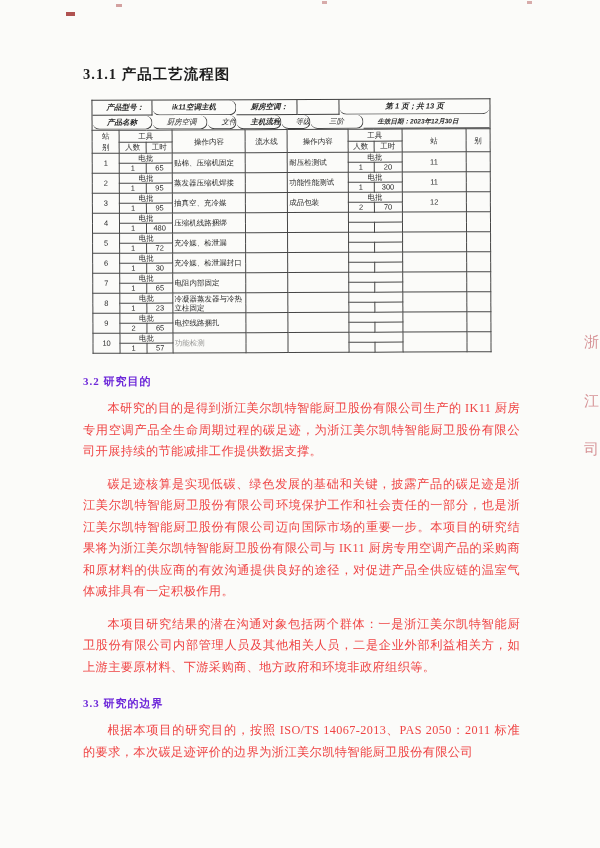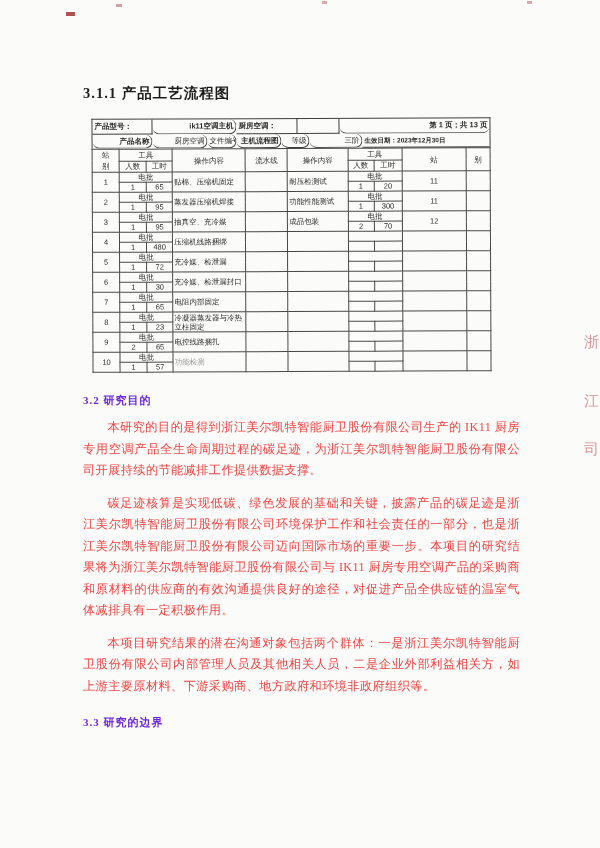--- a/index.html
+++ b/index.html
@@ -1,42 +1,42 @@
 <!DOCTYPE html>
 <html><head>
 <meta charset="utf-8">
 <style>
   html,body{margin:0;padding:0;}
   body{width:600px;height:848px;overflow:hidden;background:#e9e9e7;}
   .page{position:relative;width:600px;height:848px;background:#fbfbf9;overflow:hidden;
         font-family:"Liberation Serif","DejaVu Serif",serif;color:#262626;}
-  .content{position:absolute;left:83px;top:84px;width:437px;}
+  .content{position:absolute;left:83px;top:65px;width:437px;}
 
   
   h1.sec{font-size:14.5px;font-weight:bold;margin:0 0 15px 0;letter-spacing:1px;color:#1d1d1d;}
   h2.sec{font-size:11px;font-weight:bold;margin:0 0 9px 0;letter-spacing:1px;color:#6d28d9;}
   h2.s33{margin-top:18px;}
 
   
   p.para{font-size:12.2px;line-height:21.5px;margin:0 0 11px 0;text-indent:2em;
          text-align:justify;letter-spacing:.4px;color:#ef4444;}
 
   
   .flowtable{width:399px;margin:0 0 21px 9px;transform:rotate(-0.25deg);
              font-family:"Liberation Sans","DejaVu Sans",sans-serif;}
   .meta{border:1px solid #3e3e3e;border-bottom:none;}
   .meta-row{display:flex;}
   .meta-row.r1{height:15px;}
   .meta-row.r2{height:14px;}
   .mc{box-sizing:border-box;border-right:1px solid #3e3e3e;border-bottom:1px solid #3e3e3e;
-      font-size:7.5px;line-height:13px;padding:0 2px;white-space:nowrap;overflow:hidden;
-      color:#2a2a2a;}
+      font-size:7.5px;line-height:13px;padding:0 14px;white-space:nowrap;overflow:hidden;
+      color:#2a2a2a;font-style:italic;}
   .mc:last-child{border-right:none;}
   .mc.b{font-weight:bold;}
-  .mc.ctr{text-align:right;border-radius:7px;}
+  .mc.ctr{text-align:center;border-radius:7px;}
   .w60{width:60px;}.w84{width:84px;}.w61{width:61px;}.w42{width:42px;}.w150{flex:1;}
   .w55{width:55px;}.w29{width:29px;}.w45{width:45px;}.w28{width:28px;}.w30{width:53px;}
   .mc.small{font-size:6.5px;font-weight:bold;}
 
   table.main{border-collapse:collapse;table-layout:fixed;width:399px;
              font-size:7.5px;color:#2a2a2a;}
   table.main th,table.main td{border:1px solid #474747;padding:0 1px;height:10px;
              line-height:1.2;overflow:hidden;font-weight:normal;box-sizing:border-box;}
   table.main th{text-align:center;}
   td.c{text-align:center;}
@@ -289,19 +289,20 @@
           </tbody>
       </table>
     </div>
 
     <h2 class="sec">3.2 研究目的</h2>
     <p class="para">本研究的目的是得到浙江美尔凯特智能厨卫股份有限公司生产的 IK11 厨房专用空调产品全生命周期过程的碳足迹，为浙江美尔凯特智能厨卫股份有限公司开展持续的节能减排工作提供数据支撑。</p>
     <p class="para">碳足迹核算是实现低碳、绿色发展的基础和关键，披露产品的碳足迹是浙江美尔凯特智能厨卫股份有限公司环境保护工作和社会责任的一部分，也是浙江美尔凯特智能厨卫股份有限公司迈向国际市场的重要一步。本项目的研究结果将为浙江美尔凯特智能厨卫股份有限公司与 IK11 厨房专用空调产品的采购商和原材料的供应商的有效沟通提供良好的途径，对促进产品全供应链的温室气体减排具有一定积极作用。</p>
     <p class="para">本项目研究结果的潜在沟通对象包括两个群体：一是浙江美尔凯特智能厨卫股份有限公司内部管理人员及其他相关人员，二是企业外部利益相关方，如上游主要原材料、下游采购商、地方政府和环境非政府组织等。</p>
 
     <h2 class="sec s33">3.3 研究的边界</h2>
+    <p class="para">根据本项目的研究目的，按照 ISO/TS 14067-2013、PAS 2050：2011 标准的要求，本次碳足迹评价的边界为浙江美尔凯特智能厨卫股份有限公司</p>
   </div>
 
   <div class="stamp-clip sf1">浙</div>
   <div class="stamp-clip sf2">江</div>
   <div class="stamp-clip sf3">司</div>
 
 </div>
 
 </body></html>

